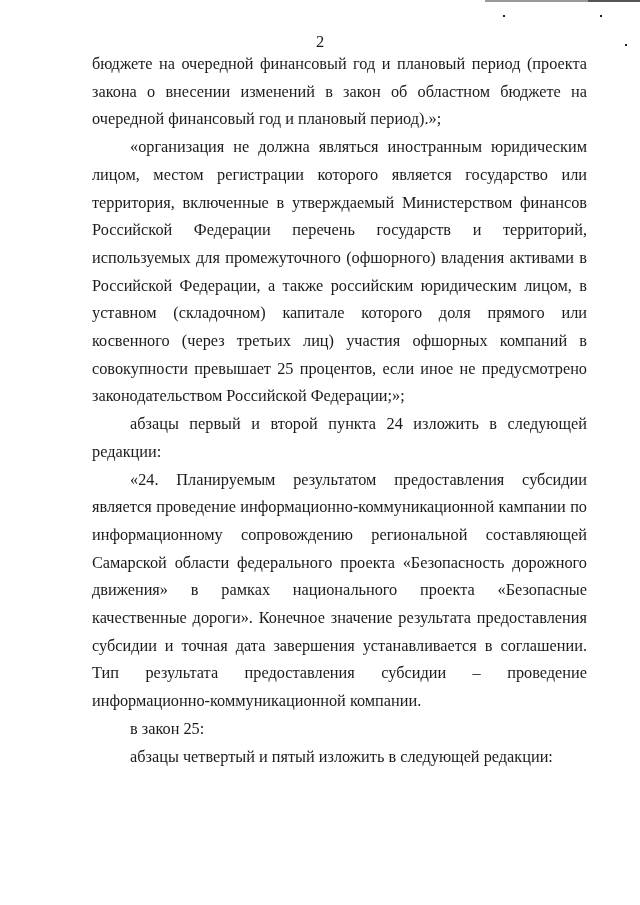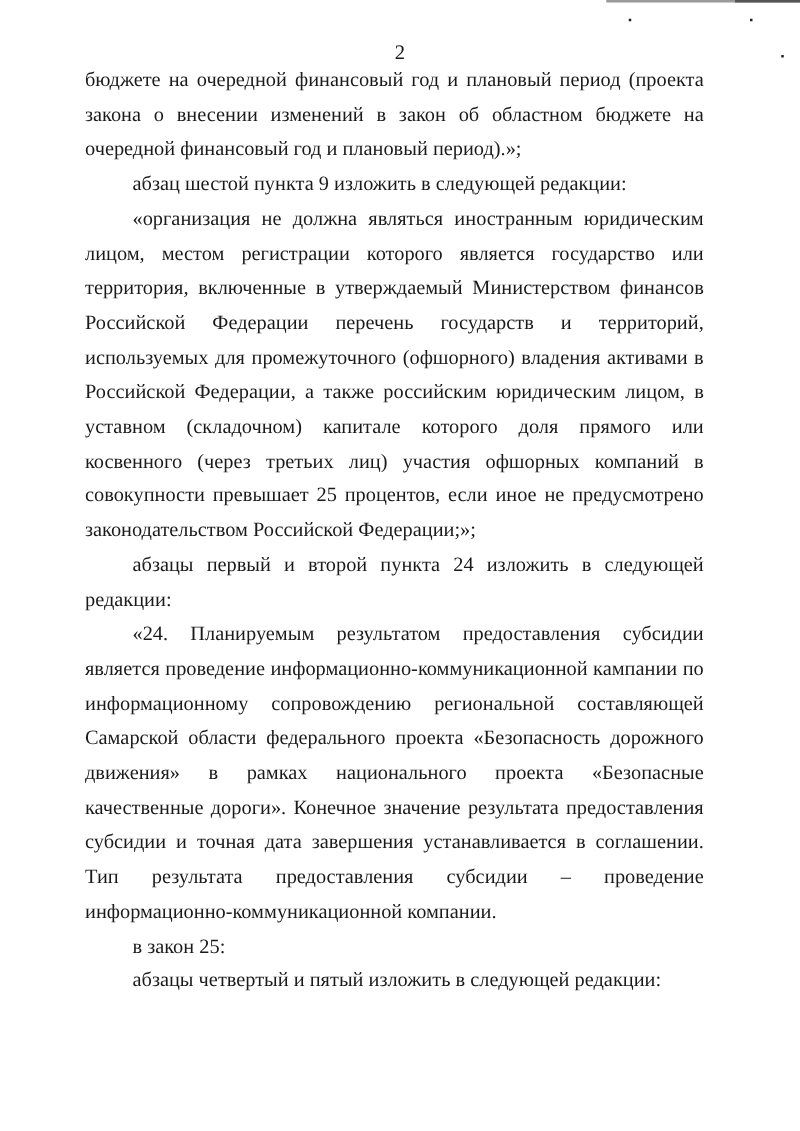--- a/index.html
+++ b/index.html
@@ -2,36 +2,35 @@
 <html><head>
 <meta charset="utf-8">
 <style>
   html, body { margin: 0; padding: 0; background: #ffffff; }
   body { width: 640px; height: 905px; position: relative; overflow: hidden;
          font-family: "Liberation Serif", "DejaVu Serif", serif; color: #1a1a1a; }
   .topbar { position: absolute; top: 0; left: 485px; width: 155px; height: 2px; background: #9a9a9a; }
   .topbar2 { position: absolute; top: 0; left: 588px; width: 52px; height: 2px; background: #555; }
   .speck { position: absolute; width: 2px; height: 2px; background: #222; }
   .pagenum { position: absolute; top: 32px; left: 0; width: 640px; text-align: center; font-size: 16.5px; }
-  .doc { position: absolute; top: 50px; left: 68px; width: 495px; font-size: 16.3px; line-height: 27.7px; }
+  .doc { position: absolute; top: 50px; left: 92px; width: 495px; font-size: 16.3px; line-height: 27.7px; }
   .p { margin: 0; text-align: justify; text-align-last: left; }
   .ind { text-indent: 38px; }
 </style>
 </head>
 <body>
 
 <div class="topbar"></div>
 <div class="topbar2"></div>
 <div class="speck" style="top:15px;left:503px;"></div>
 <div class="speck" style="top:15px;left:600px;"></div>
 <div class="speck" style="top:44px;left:625px;"></div>
 
 <div class="pagenum">2</div>
 
 <div class="doc">
   <p class="p">бюджете на очередной финансовый год и плановый период (проекта закона о внесении изменений в закон об областном бюджете на очередной финансовый год и плановый период).»;</p>
-  <p class="p ind">абзац шестой пункта 9 изложить в следующей редакции:</p>
   <p class="p ind">«организация не должна являться  иностранным юридическим лицом, местом регистрации которого является государство или территория, включенные в утверждаемый Министерством финансов Российской Федерации перечень государств и территорий, используемых для промежуточного (офшорного) владения активами в Российской Федерации, а также российским юридическим лицом, в уставном (складочном) капитале которого доля прямого или косвенного (через третьих лиц) участия офшорных компаний в совокупности превышает 25 процентов, если иное не предусмотрено законодательством Российской Федерации;»;</p>
   <p class="p ind">абзацы первый и второй пункта 24 изложить в следующей редакции:</p>
   <p class="p ind">«24. Планируемым результатом предоставления субсидии является проведение информационно-коммуникационной кампании по информационному сопровождению региональной составляющей Самарской области федерального проекта «Безопасность дорожного движения» в рамках национального проекта «Безопасные качественные дороги». Конечное значение результата предоставления субсидии и точная дата завершения устанавливается в соглашении. Тип результата предоставления субсидии – проведение информационно-коммуникационной компании.</p>
   <p class="p ind">в закон 25:</p>
   <p class="p ind">абзацы четвертый и пятый изложить в следующей редакции:</p>
 </div>
 
 </body></html>

